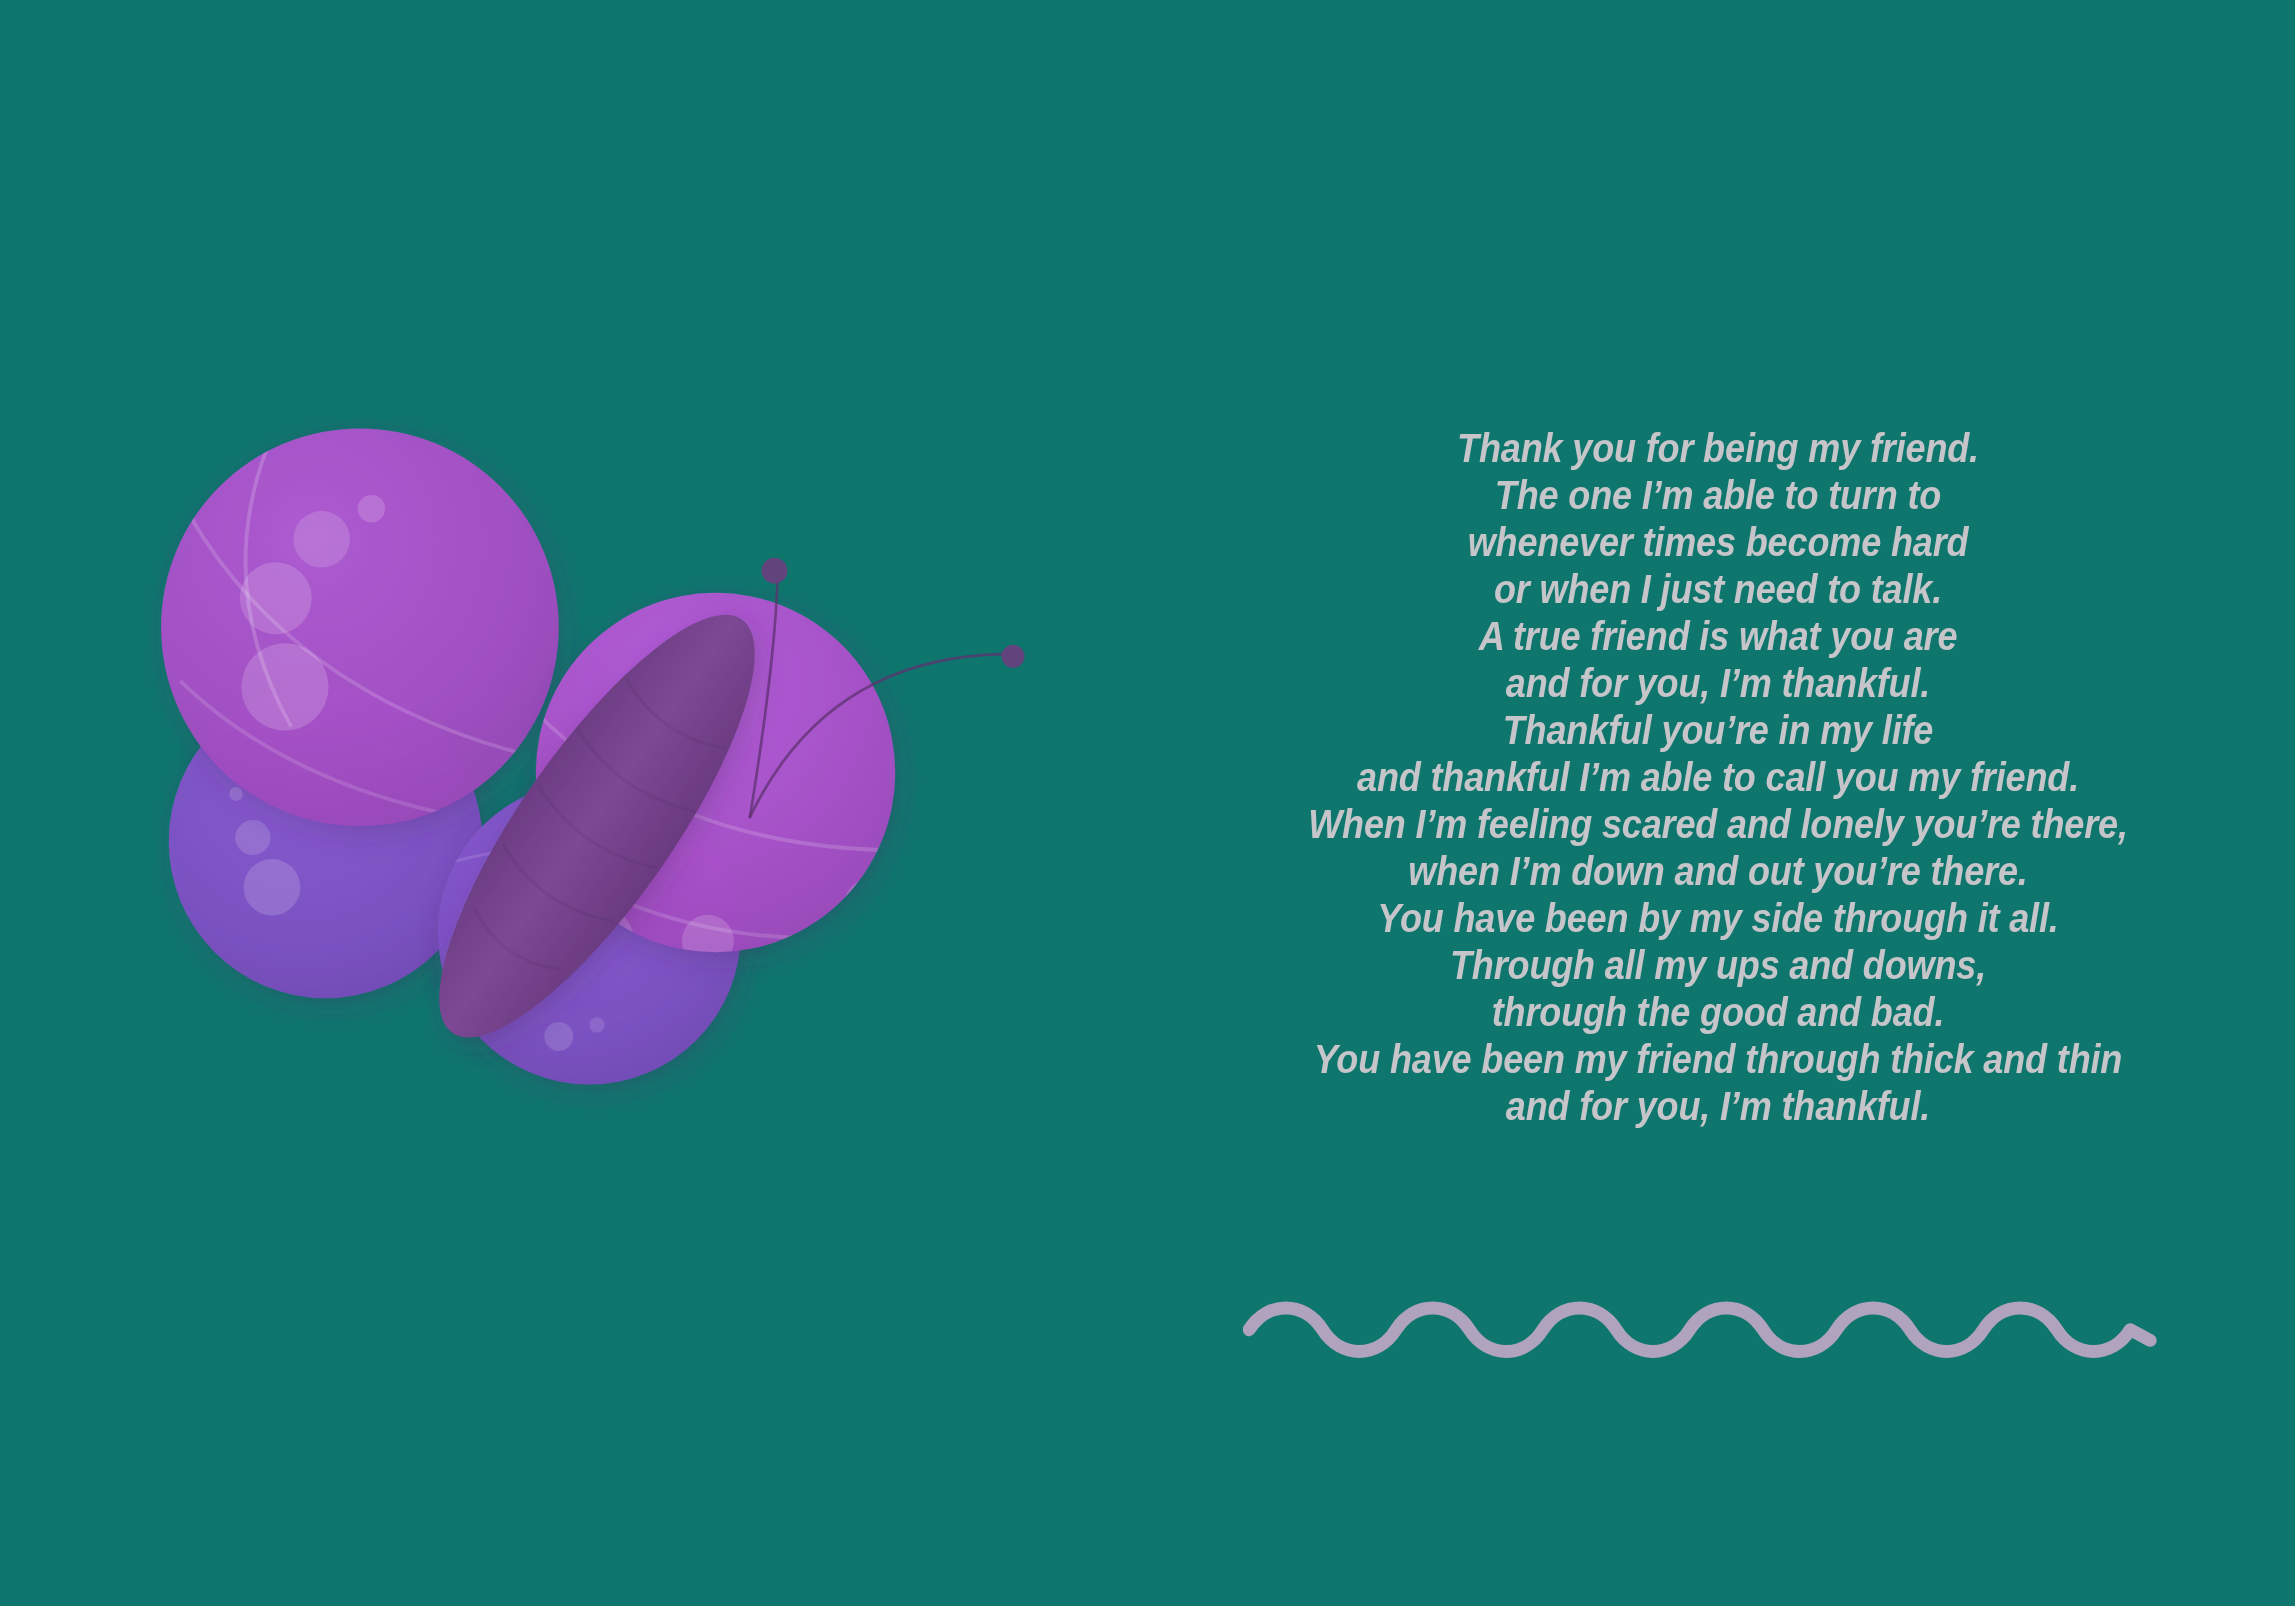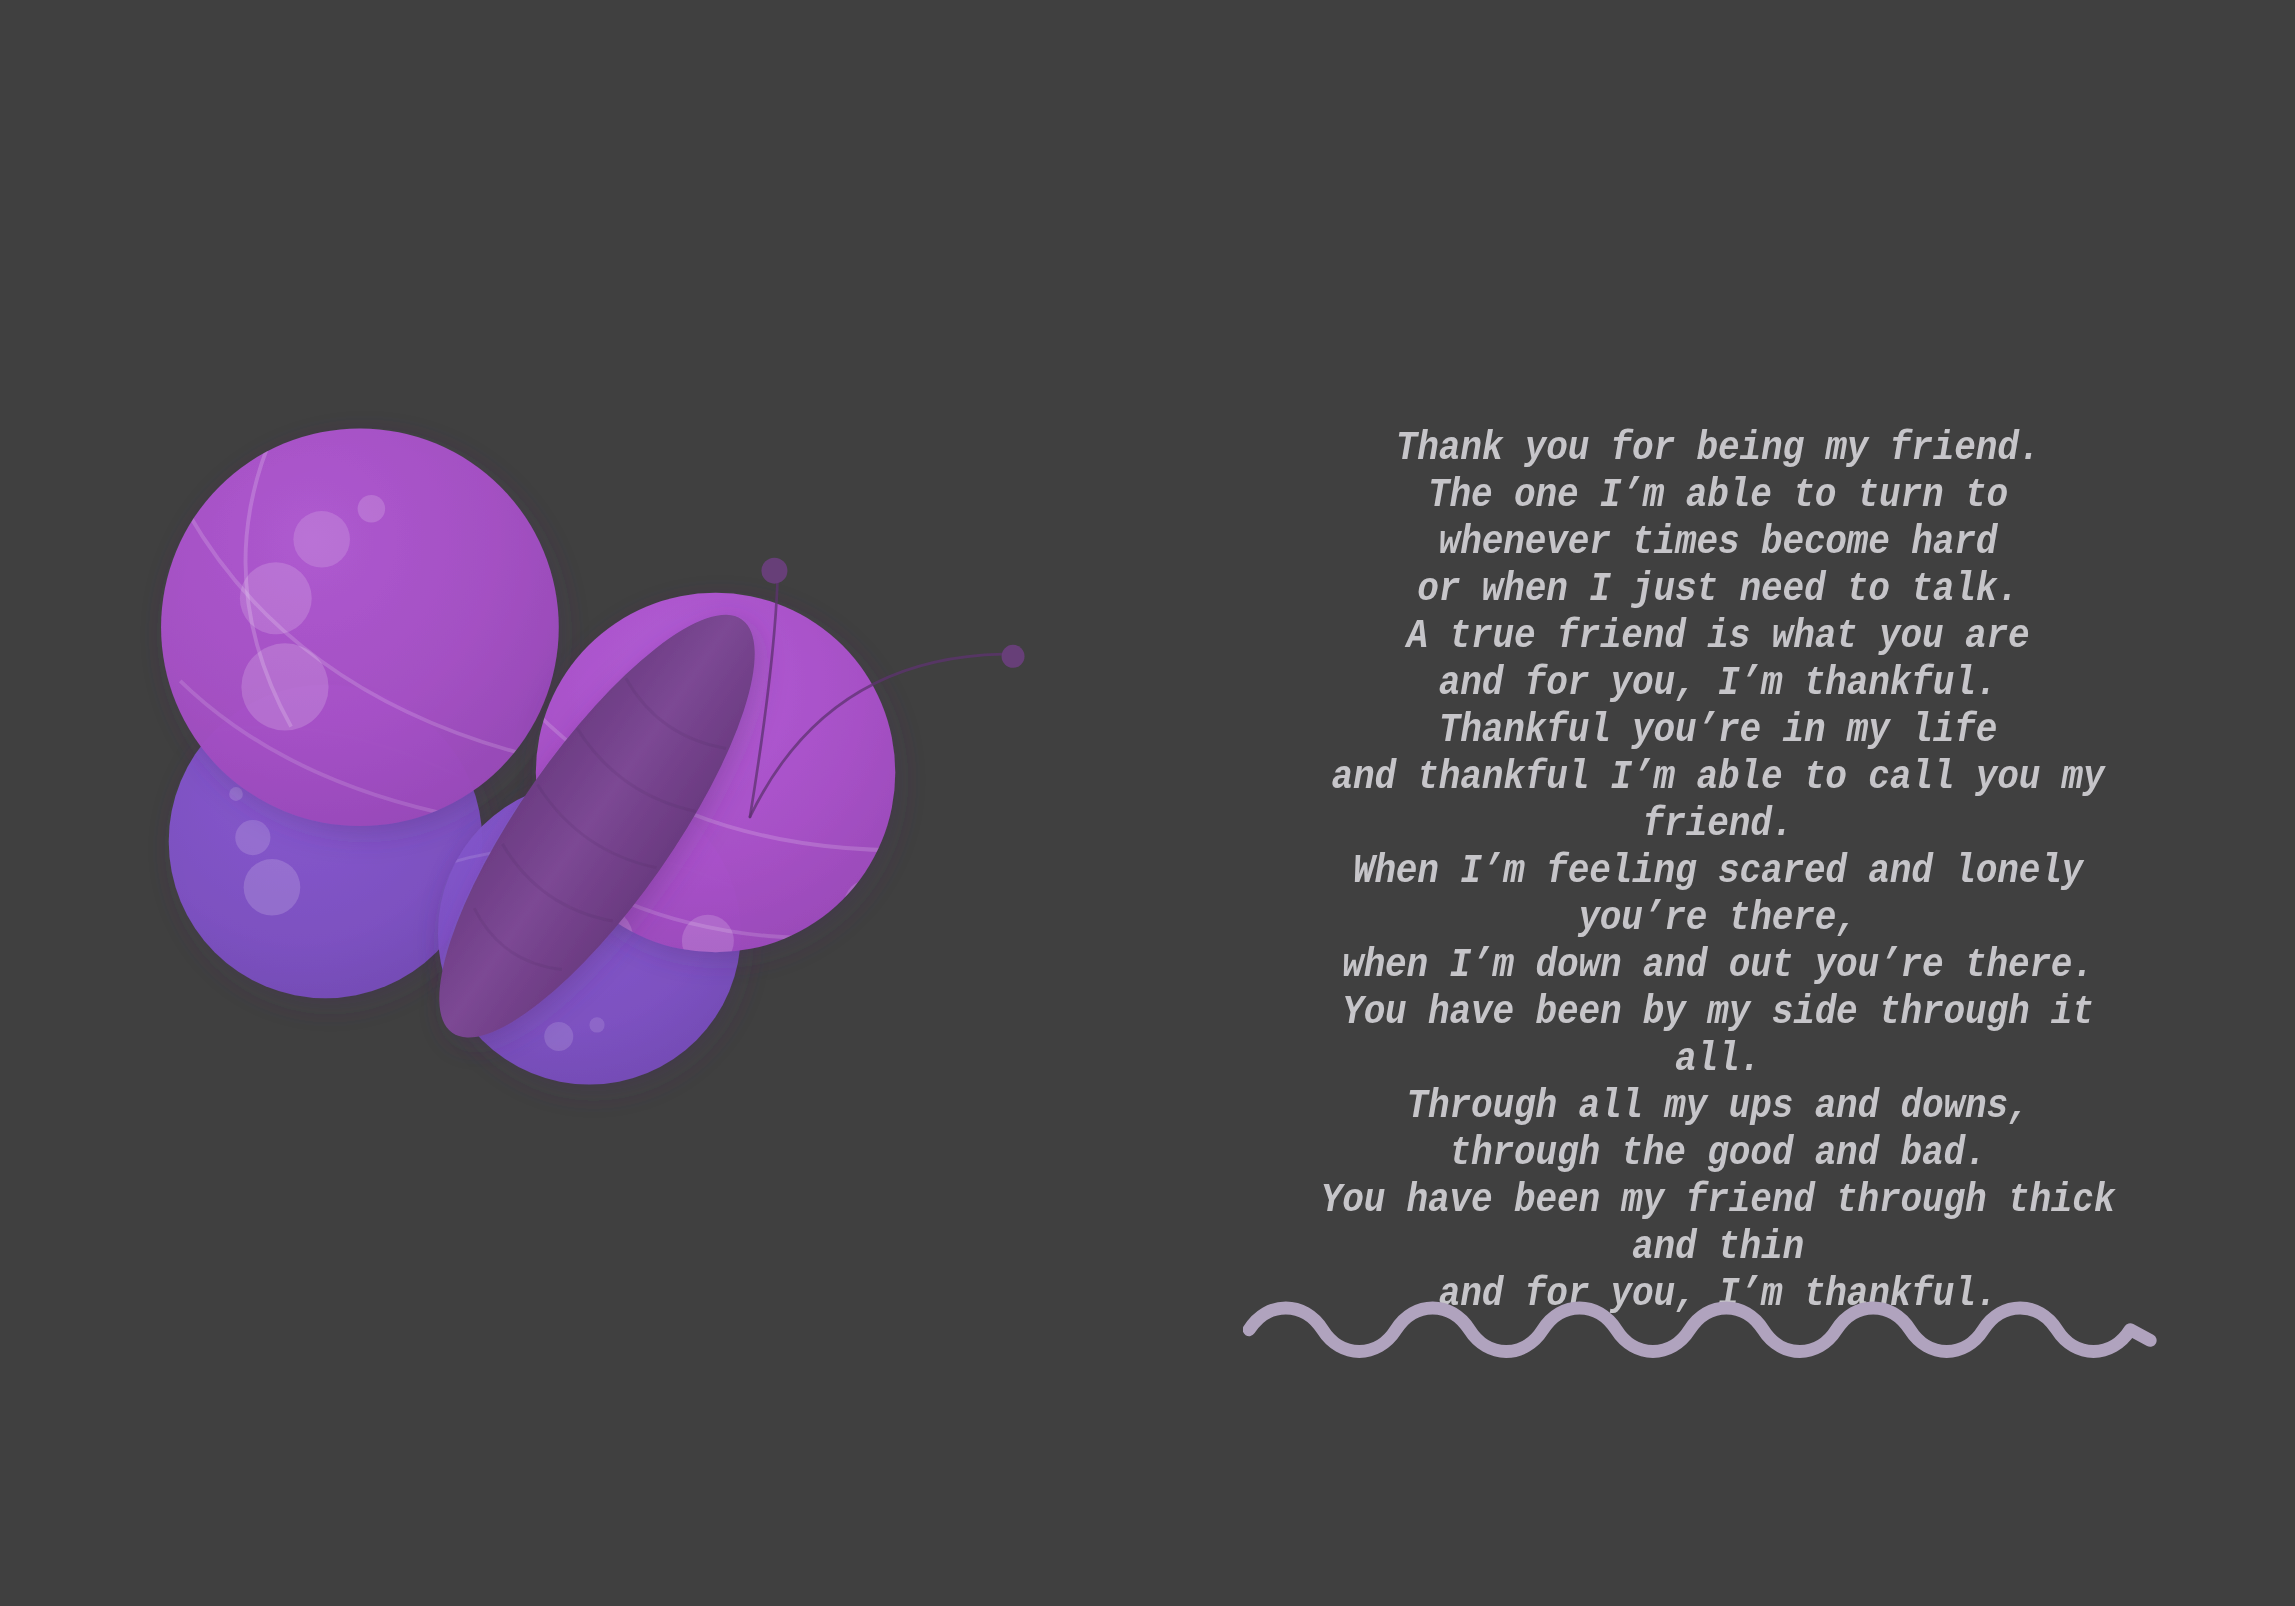--- a/index.html
+++ b/index.html
@@ -4,23 +4,23 @@
 <style>
   html, body {
     margin: 0;
     padding: 0;
     background: #8857ac;
   }
   .page {
     position: relative;
     width: 2295px;
     height: 1607px;
-    background: #404040;
+    background: #0f766e;
     overflow: hidden;
-    font-family: Liberation Mono, monospace;
+    font-family: Liberation Sans, sans-serif;
   }
 
   
   .butterfly {
     position: absolute;
     left: 138px;
     top: 329px;
     width: 918px;
     height: 956px;
   }

